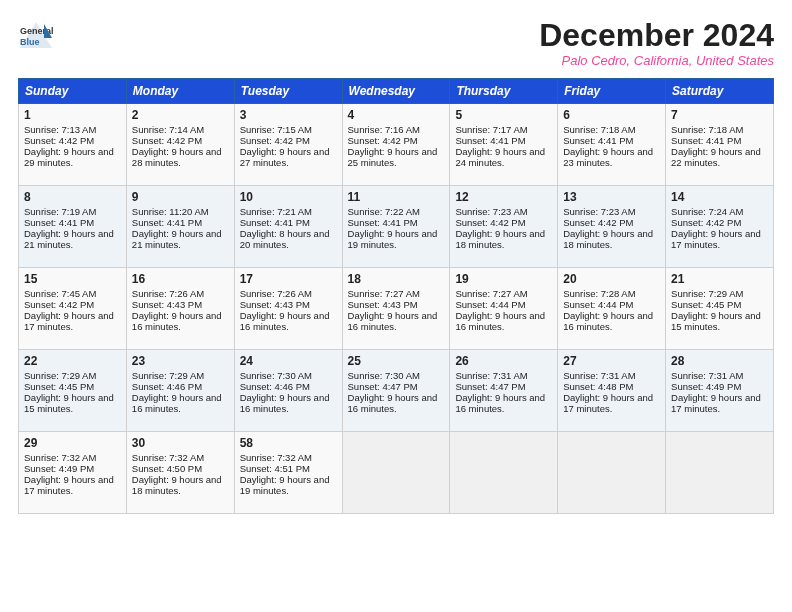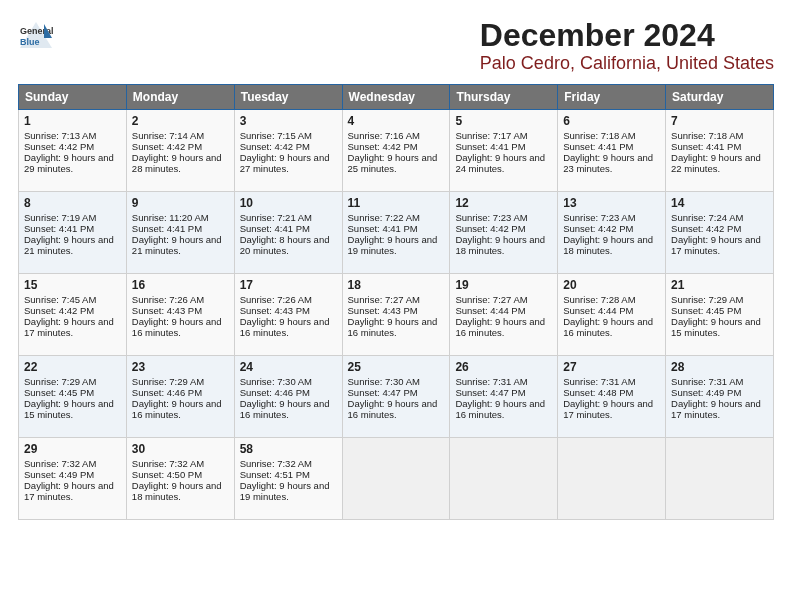--- a/index.html
+++ b/index.html
@@ -18,39 +18,41 @@
       justify-content: space-between;
       align-items: flex-start;
       margin-bottom: 10px;
     }
     .logo-wrapper {
       display: flex;
       align-items: center;
       gap: 4px;
     }
     .title-area {
-      text-align: left;
+      text-align: right;
     }
     .month-title {
       font-size: 32px;
       font-weight: bold;
       color: #222;
       line-height: 1.1;
     }
     .location {
-      font-size: 18px;
-      color: #7f1d1d;
+      font-size: 13px;
+      color: #ec4899;
+      font-style: italic;
     }
     table {
       width: 100%;
       border-collapse: collapse;
       table-layout: fixed;
     }
     thead tr {
-      background-color: #737373;
+      background-color: #1d4ed8;
+      font-style: italic;
     }
     thead th {
       color: #fff;
       font-size: 12px;
       font-weight: bold;
       padding: 5px 6px;
       text-align: left;
       border: 1px solid #2563a0;
     }
     tbody tr {

